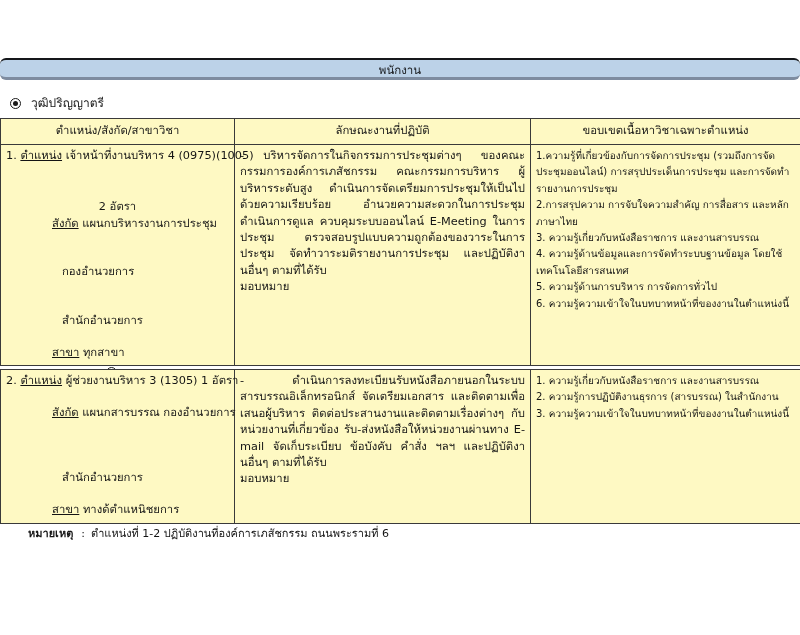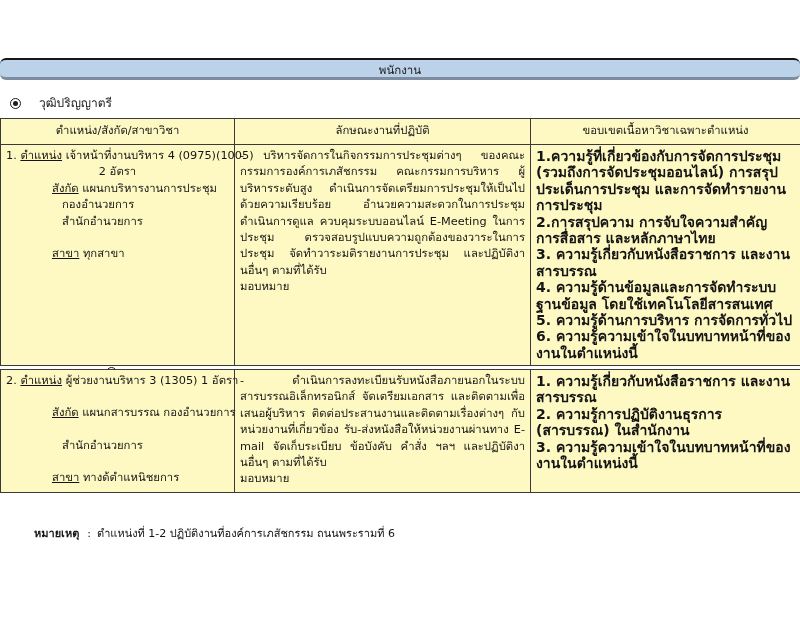--- a/index.html
+++ b/index.html
@@ -44,21 +44,21 @@
     font-size: 11.5px;
     line-height: 16px;
     color: #17191c;
   }
 
   
   .degree-heading {
     position: absolute;
     display: flex;
     align-items: center;
-    gap: 18px;
+    gap: 10px;
     font-size: 12px;
     line-height: 15px;
     color: #171717;
     white-space: nowrap;
   }
   .degree-heading.h1 { left: 10px; top: 96px; }
   .degree-heading.h2 { left: 10px; top: 367px; flex-direction: column; }
 
   .radio-dot {
     width: 11px;
@@ -109,54 +109,52 @@
     padding-top: 2px;
     padding-bottom: 3px;
     height: 20px;
   }
   .col-a { width: 234px; }
   .col-b { width: 296px; }
   .col-c { width: 270px; }
 
   
   .ln            { display: block; white-space: nowrap; }
-  .ln.center     { text-align: center; }
+  .ln.center     { text-align: center; margin-top: 35px; }
   .ln.ind1       { padding-left: 46px; }
-  .ln.ind2       { padding-left: 56px; }
+  .ln.ind2       { padding-left: 56px; margin-top: 32px; }
   .ln.gap        { height: 16px; }
   .u             { text-decoration: underline; text-align: right; }
 
   
   .jpara {
     text-align: justify;
     text-justify: inter-word;
     hyphens: none;
     font-size: 11.3px;
     line-height: 16.4px;
   }
 
   
   .scope-item {
     display: block;
     text-align: left;
-    font-size: 14px;
+    font-size: 10px;
     line-height: 16.4px;
-    font-weight: bold;
   }
 
   
   .footnote {
     position: absolute;
     left: 28px;
     top: 526px;
     font-size: 11px;
     line-height: 15px;
     white-space: nowrap;
     color: #141414;
-    margin-left: 6px;
   }
   .footnote .fn-label { font-weight: bold; }
   .footnote .fn-colon { padding: 0 6px 0 8px; }
 </style>
 </head>
 <body>
 
 <div class="page">
 
   <div class="title-band">

